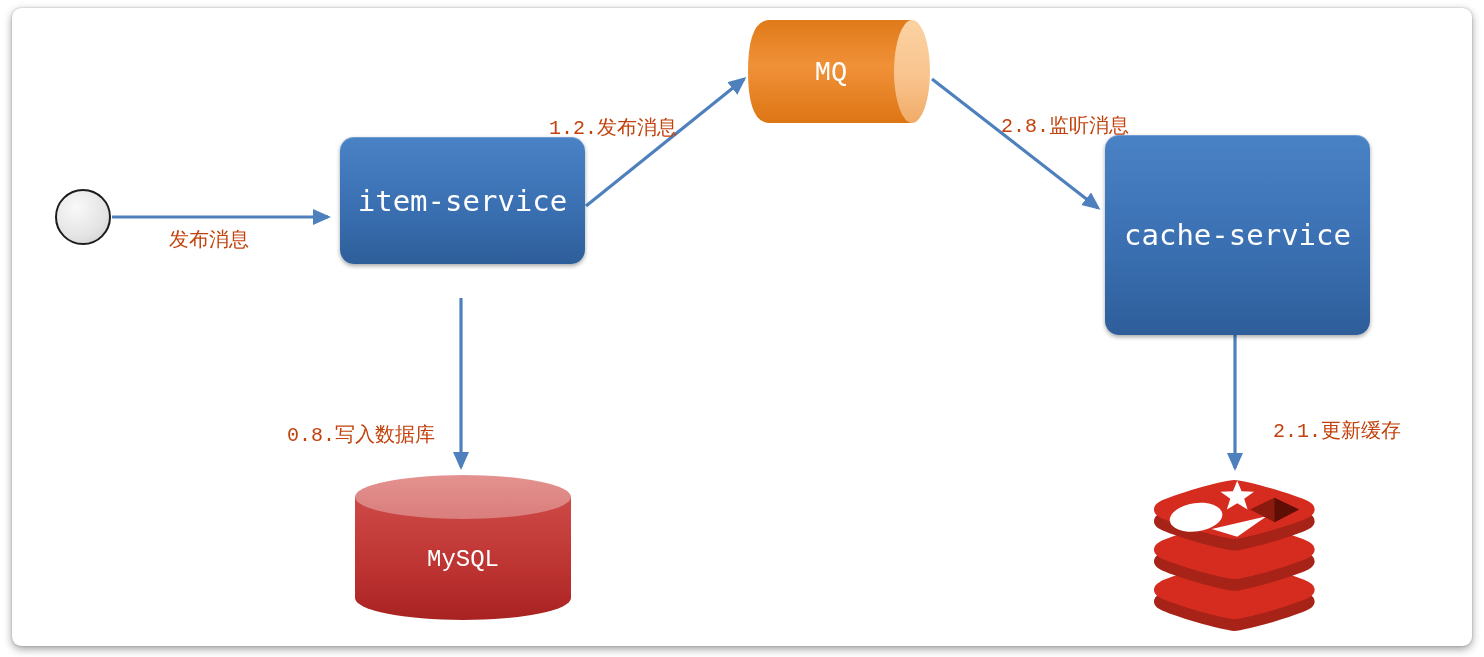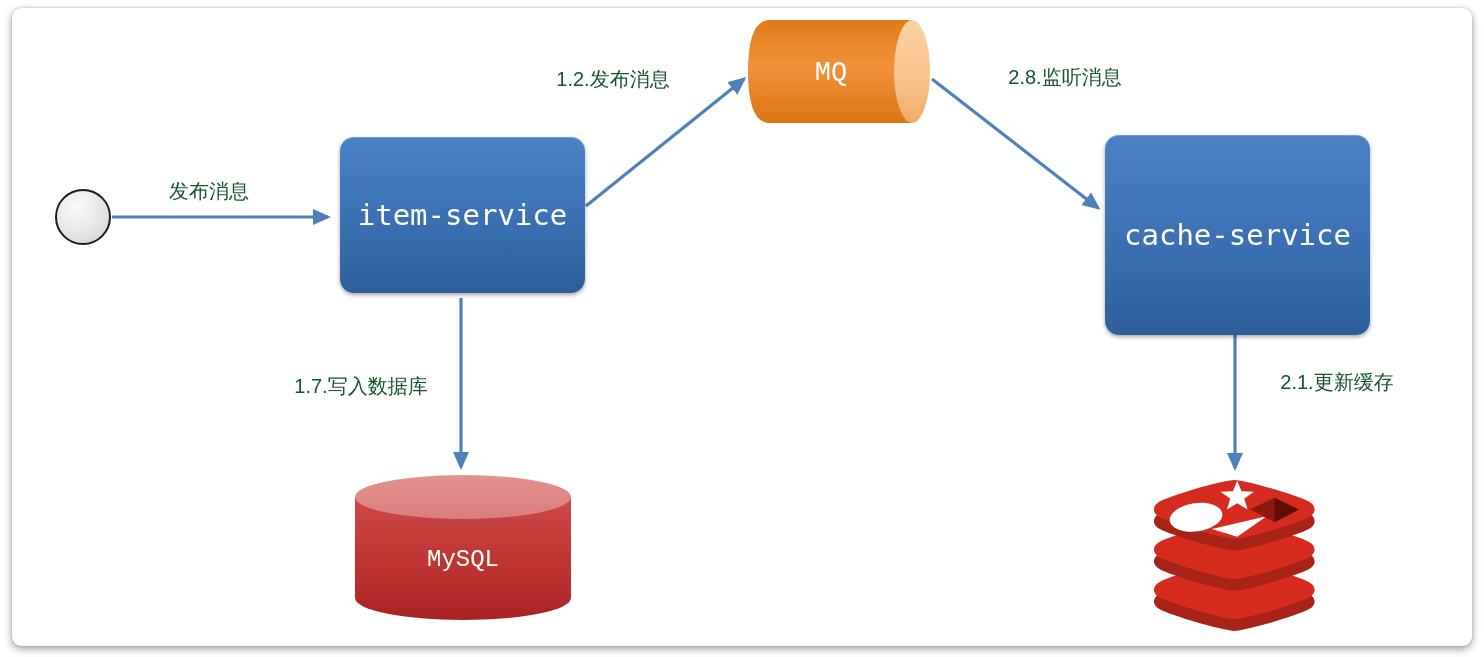--- a/index.html
+++ b/index.html
@@ -37,23 +37,24 @@
     font-family: "DejaVu Sans Mono", "Liberation Mono", monospace;
     font-size: 29px;
     white-space: nowrap;
   }
   .float-label {
     position: absolute;
     transform: translate(-50%, -50%);
     white-space: nowrap;
   }
   .edge-label {
-    color: #14532d;
+    color: #c2410c;
     font-size: 20px;
-    font-family: Liberation Sans, sans-serif;
+    font-family: Liberation Mono, monospace;
+    margin-top: 48px;
   }
   .cyl-label {
     color: #ffffff;
     font-family: Liberation Mono, monospace;
   }
   .mq-label { font-size: 27px; }
   .mysql-label { font-size: 24px; }
 </style>
 </head>
 <body>
@@ -133,29 +134,29 @@
         <polygon fill="#ffffff" points="88,0.8 92.4,11.5 105.1,12 95.1,19.1 98.6,30.1 88,23.8 77.4,30.1 80.9,19.1 70.9,12 83.6,11.5"></polygon>
 
         <polygon fill="#ffffff" points="62,50 118,37 88,58"></polygon>
 
         <polygon fill="#8c1a0e" points="101,30 126,18 151,30 126,43"></polygon>
         <polygon fill="#5f0e05" points="126,18 151,30 126,43"></polygon>
       </g>
     </g>
   </svg>
 
-  <div class="node-box" style="left:340px; top:137px; width:245px; height:156px;">
+  <div class="node-box" style="left:340px; top:137px; width:245px; height:127px;">
     <span class="node-label">item-service</span>
   </div>
 
   <div class="node-box" style="left:1105px; top:135px; width:265px; height:200px;">
     <span class="node-label">cache-service</span>
   </div>
 
   <div class="float-label cyl-label mq-label" style="left:831px; top:73px;">MQ</div>
   <div class="float-label cyl-label mysql-label" style="left:463px; top:559px;">MySQL</div>
 
   <div class="float-label edge-label" style="left:209px; top:191px;">发布消息</div>
   <div class="float-label edge-label" style="left:613px; top:79px;">1.2.发布消息</div>
   <div class="float-label edge-label" style="left:1065px; top:77px;">2.8.监听消息</div>
-  <div class="float-label edge-label" style="left:361px; top:386px;">1.7.写入数据库</div>
+  <div class="float-label edge-label" style="left:361px; top:386px;">0.8.写入数据库</div>
   <div class="float-label edge-label" style="left:1337px; top:382px;text-align:right;">2.1.更新缓存</div>
 </div>
 
 </body></html>

